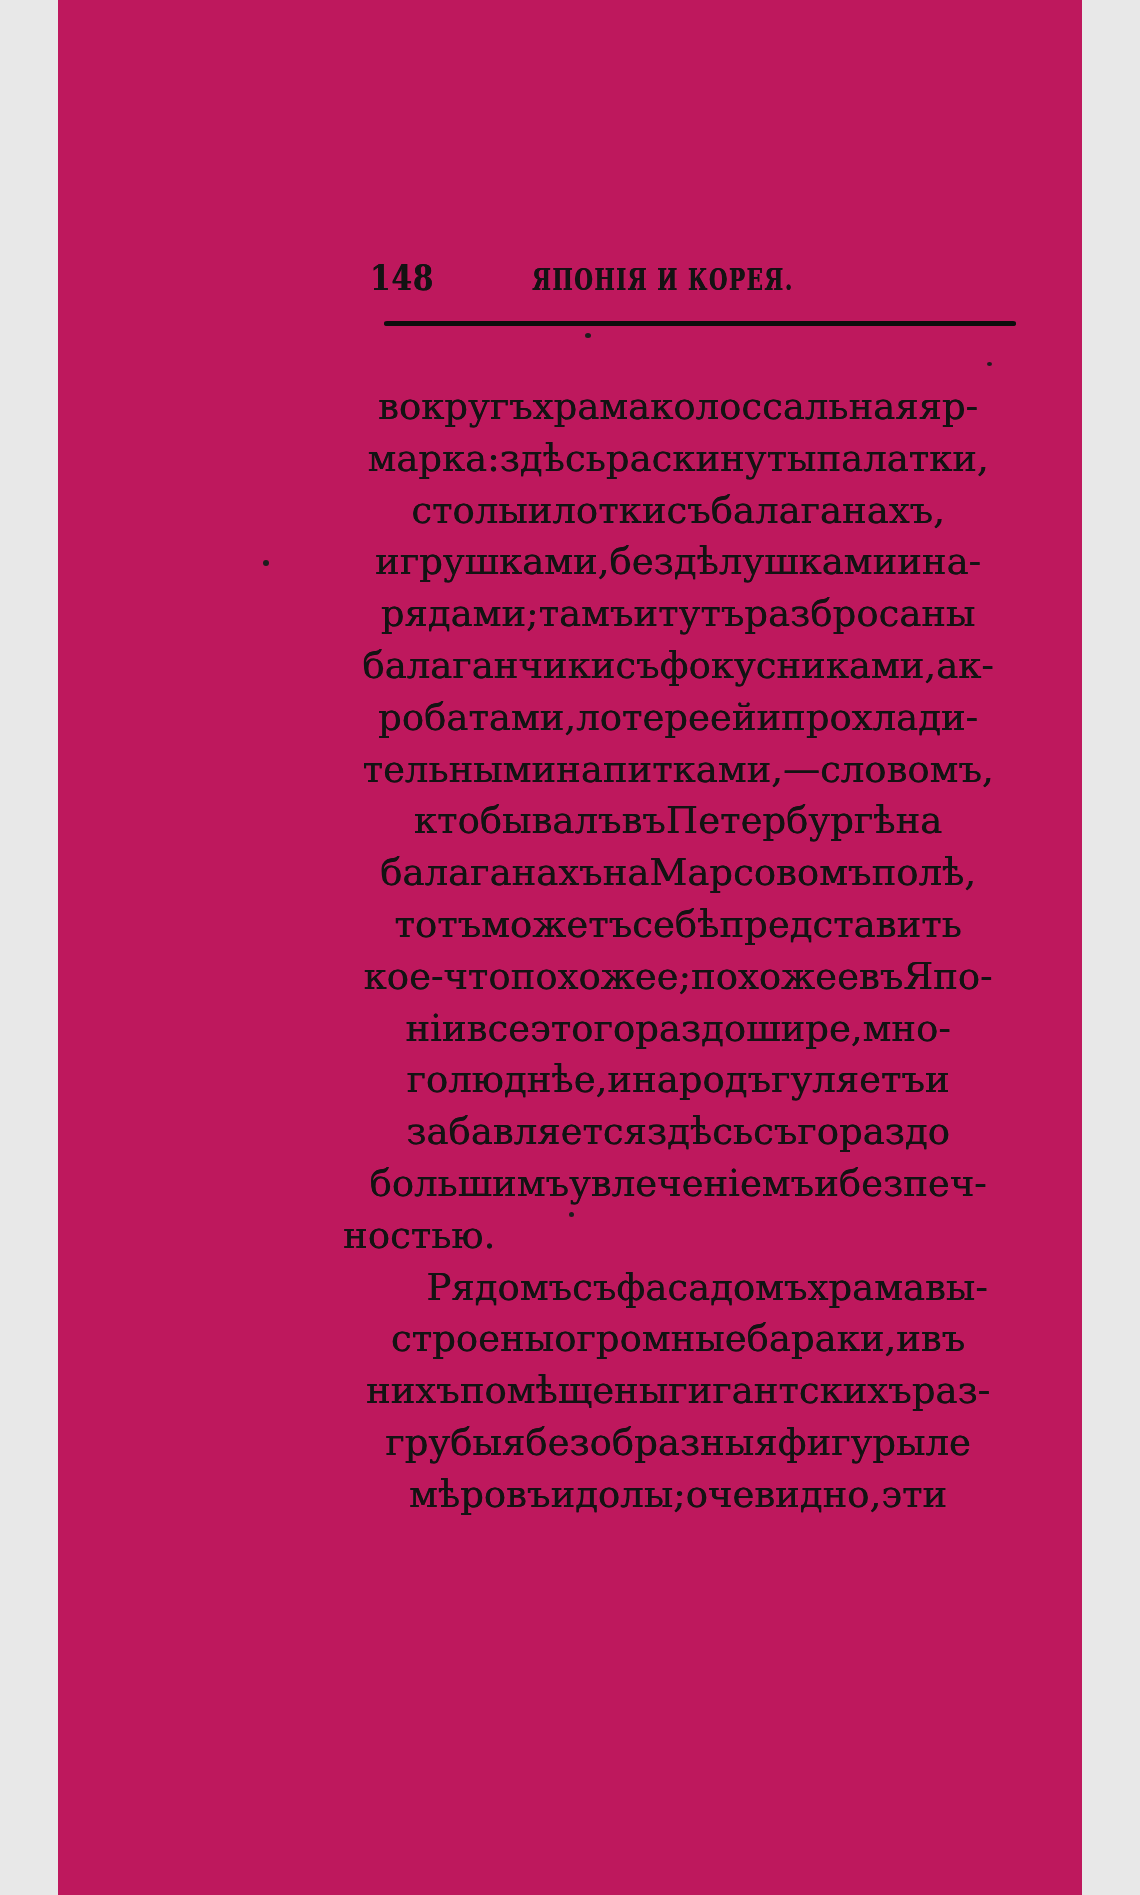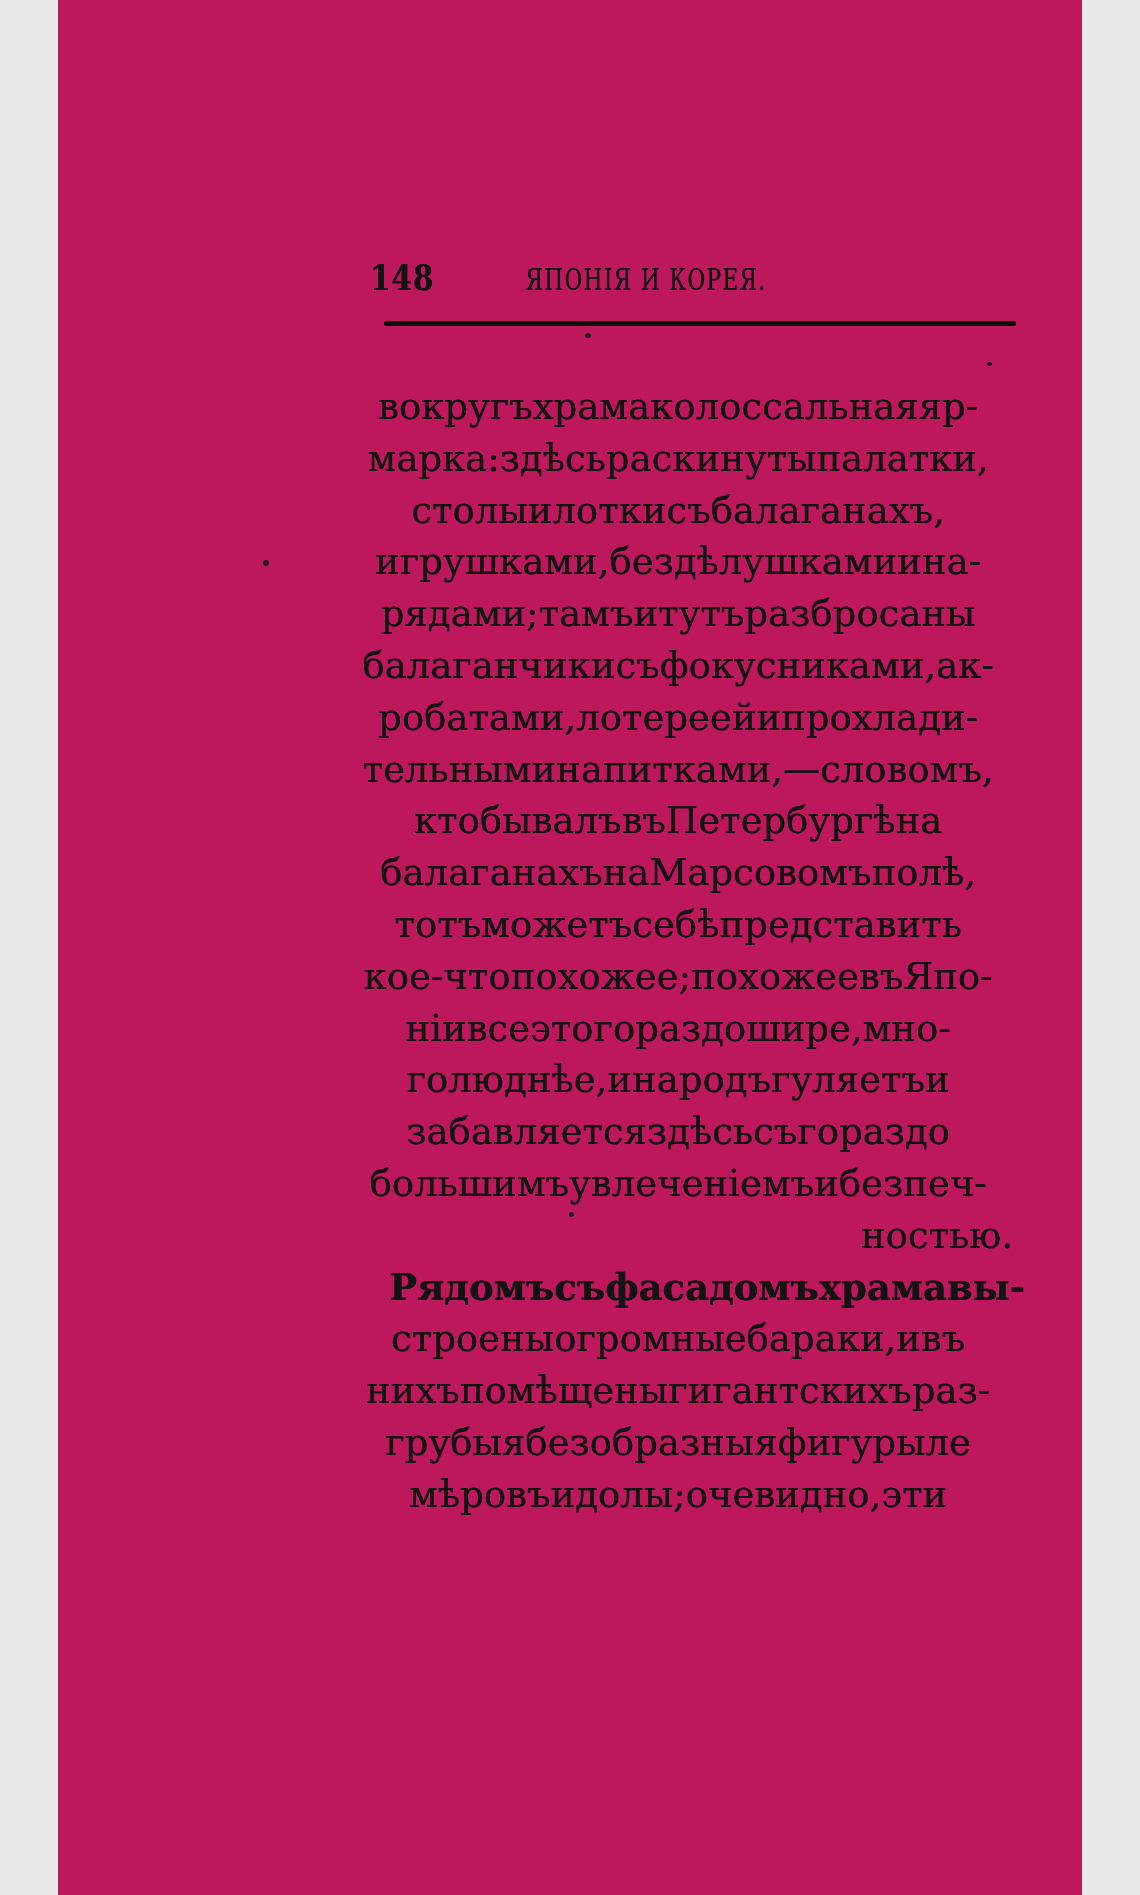--- a/index.html
+++ b/index.html
@@ -22,23 +22,23 @@
     letter-spacing: 1px;
     transform: scaleX(0.82);
     transform-origin: left center;
     text-shadow: 0.4px 0 0 currentColor;
   }
   .running-title {
     position: absolute;
     left: 425px;
     top: 263px;
     width: 360px;
-    text-align: left;
+    text-align: center;
     font-size: 29px;
-    font-weight: normal;
+    font-weight: bold;
     letter-spacing: 2px;
     white-space: nowrap;
   }
   .running-title .squeeze {
     display: inline-block;
     transform: scaleX(0.74);
     transform-origin: center;
     text-shadow: 0.5px 0 0 currentColor;
   }
   .header-rule {
@@ -58,22 +58,22 @@
   }
   .tline {
     display: flex;
     justify-content: center;
     height: 51.8px;
     line-height: 51.8px;
     font-size: 37px;
     text-shadow: 0.35px 0 0 currentColor;
     white-space: pre;
   }
-  .tline.nojust { justify-content: flex-end; }
-  .tline.indent { padding-left: 58px; font-weight: bold; }
+  .tline.nojust { justify-content: flex-start; }
+  .tline.indent { padding-left: 58px; }
   .speck {
     position: absolute;
     background: #1d1d1d;
     border-radius: 50%;
   }
   .edge-mark {
     position: absolute;
     background: #2e2e2e;
   }
 </style>

